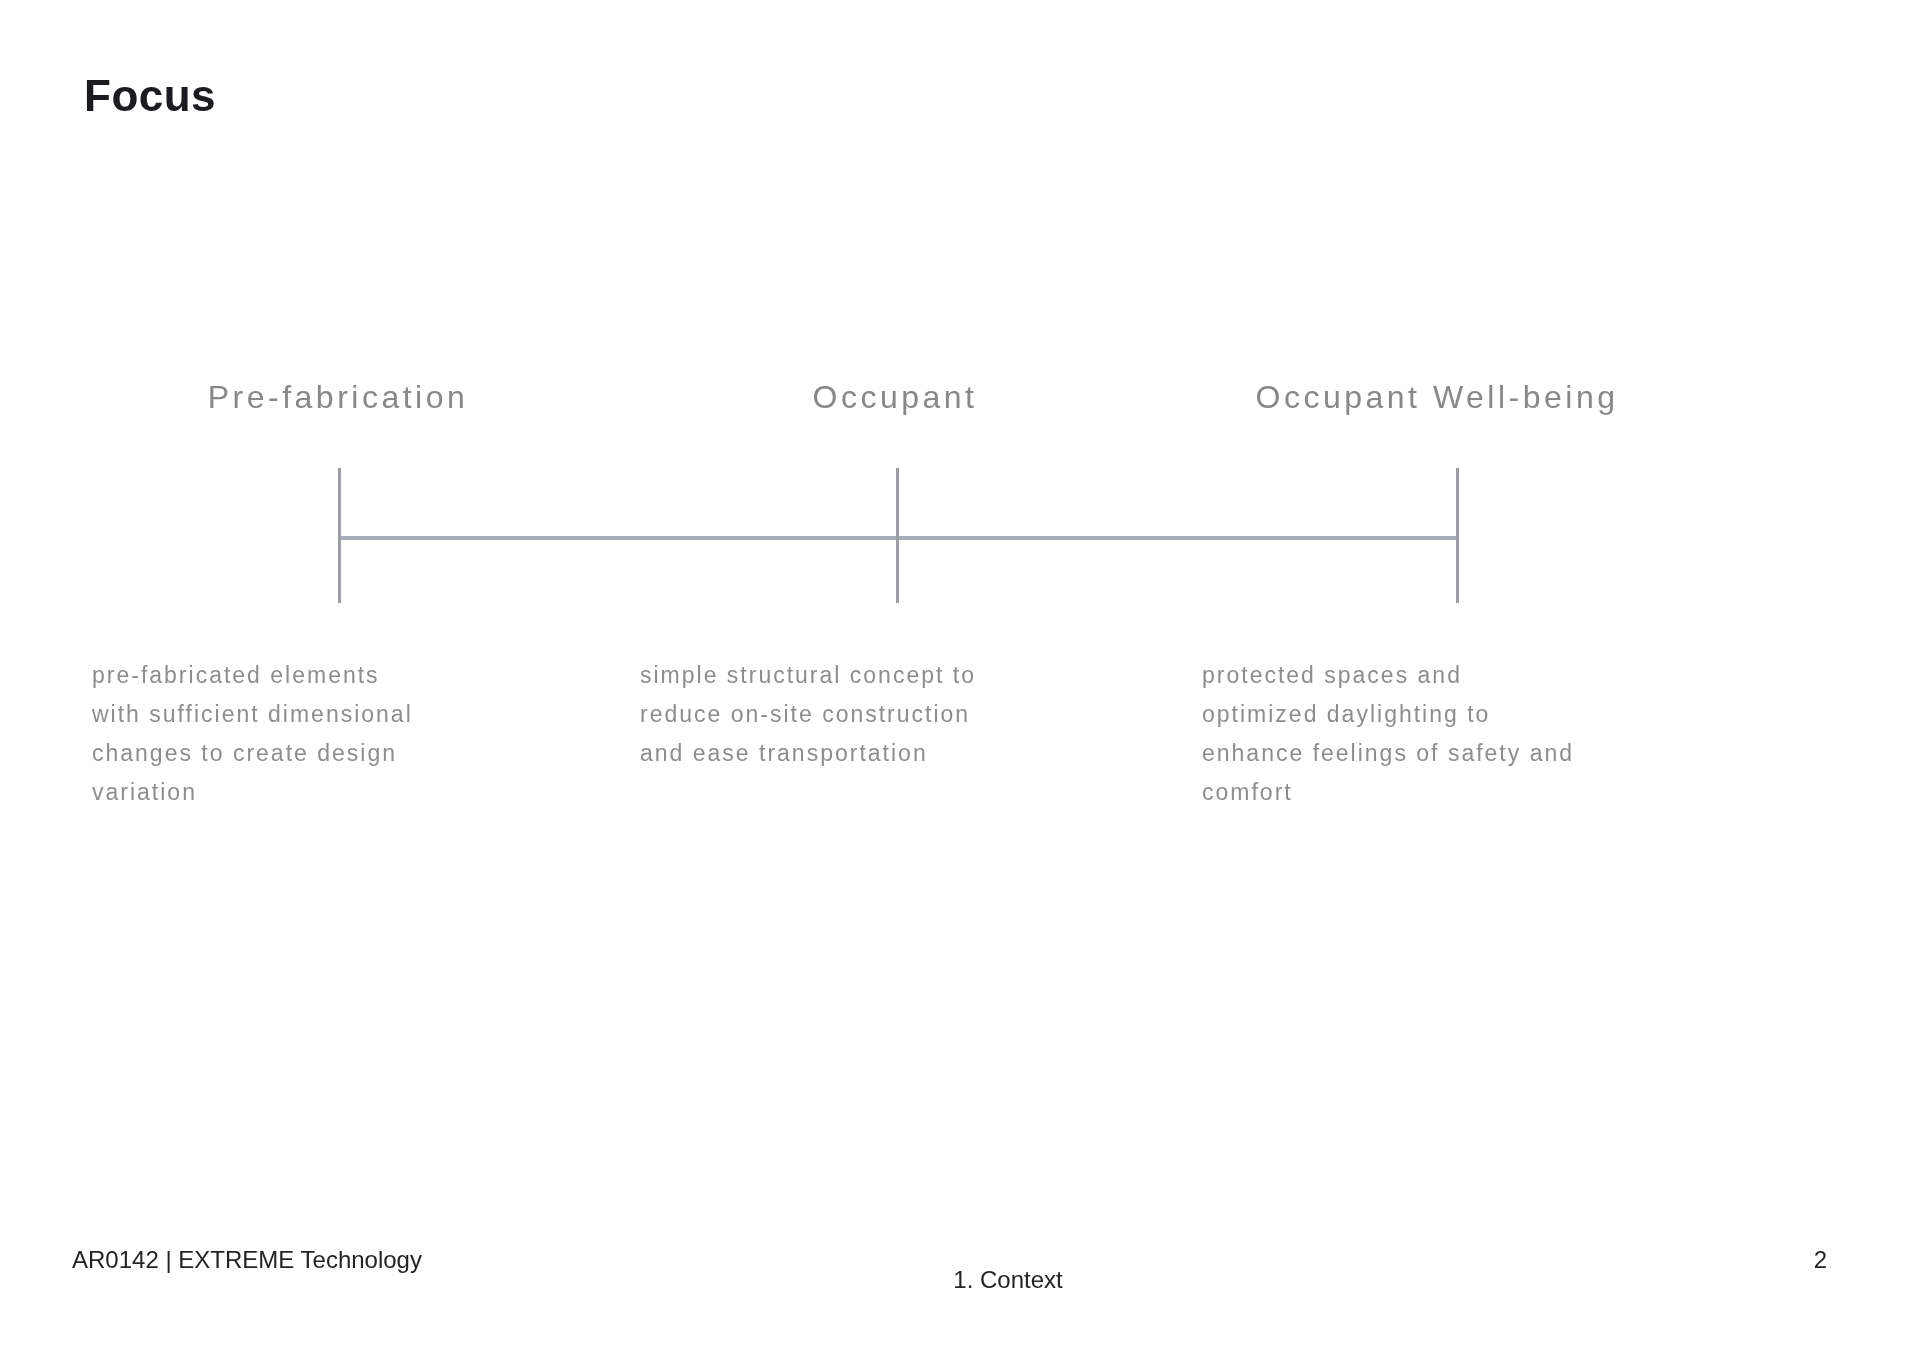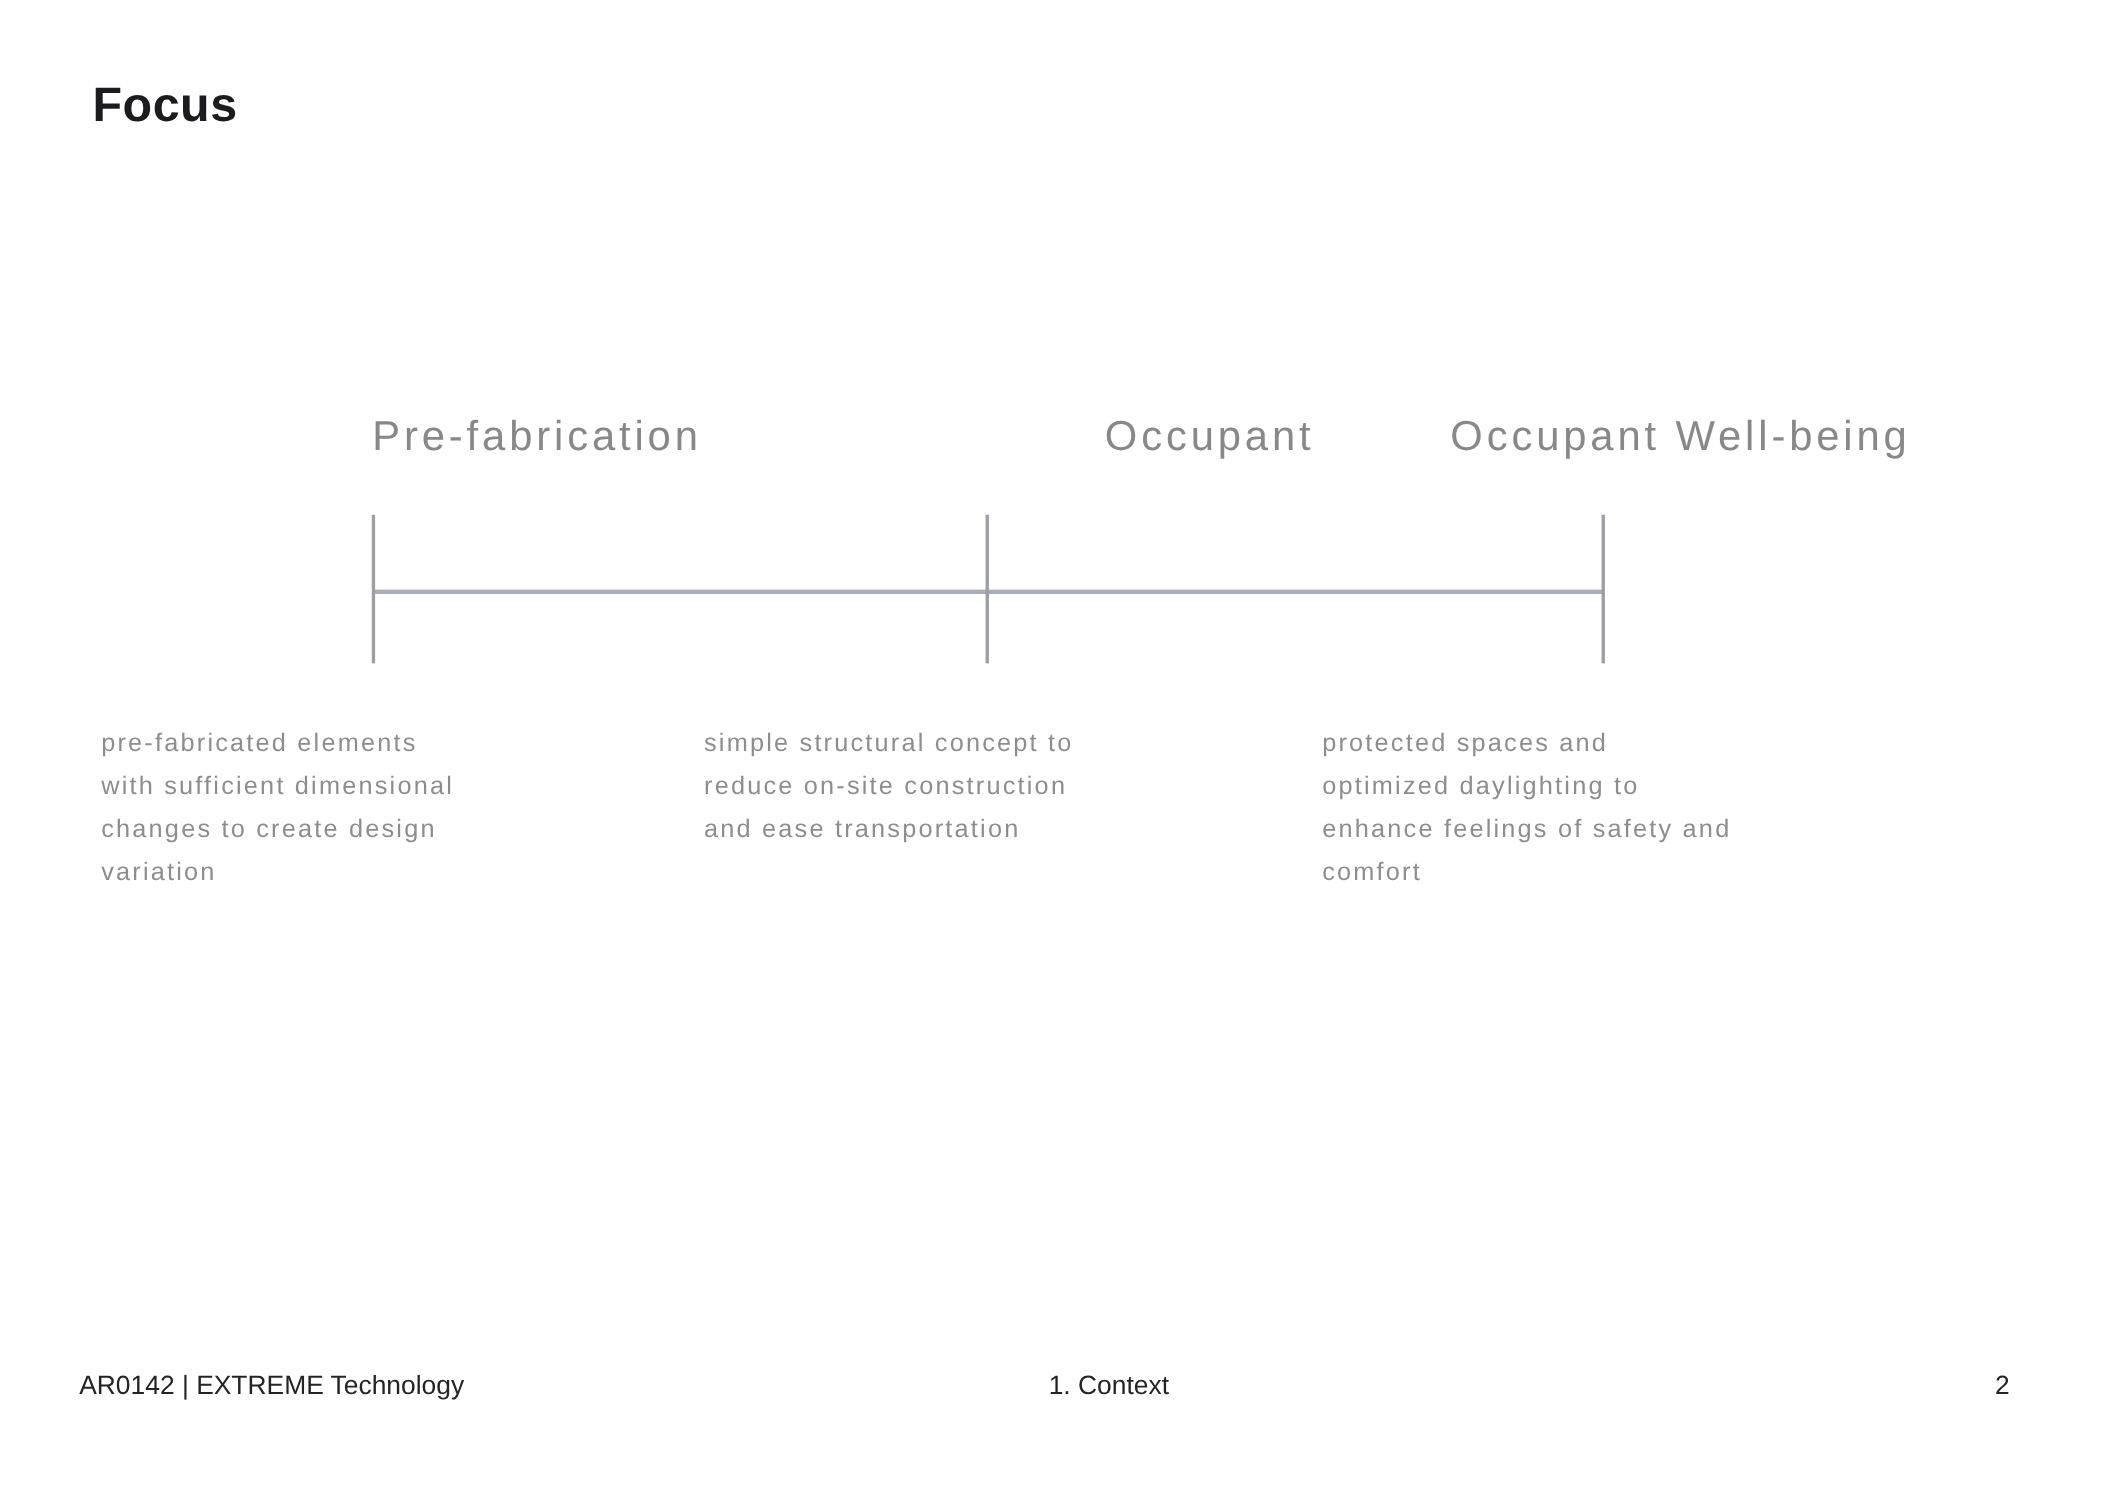--- a/index.html
+++ b/index.html
@@ -29,22 +29,22 @@
     line-height:44px;
     font-weight:700;
     letter-spacing:0.5px;
     color:var(--title-text);
   }
 
   .col-heading{
     position:absolute;
     top:380px;
     width:600px;
-    text-align:right;
-    font-size:38px;
+    text-align:center;
+    font-size:32px;
     line-height:34px;
     font-weight:400;
     letter-spacing:3.5px;
     color:var(--heading-text);
     white-space:nowrap;
   }
   .heading-0{left:38px;}
   .heading-1{left:595px;}
   .heading-2{left:1137px;}
 
@@ -82,21 +82,21 @@
 
   .footer-left,.footer-center,.footer-right{
     position:absolute;
     top:1246px;
     font-size:24px;
     line-height:28px;
     color:var(--footer-text);
     white-space:nowrap;
   }
   .footer-left{left:72px;}
-  .footer-center{left:1008px;transform:translateX(-50%);}
+  .footer-center{left:1008px;transform:translateX(-50%);margin-top:20px;}
   .footer-right{right:93px;text-align:right;}
 </style>
 </head>
 <body>
 
 <div class="slide">
 
   <h1 class="title">Focus</h1>
 
   <div class="col-heading heading-0">Pre-fabrication</div>

